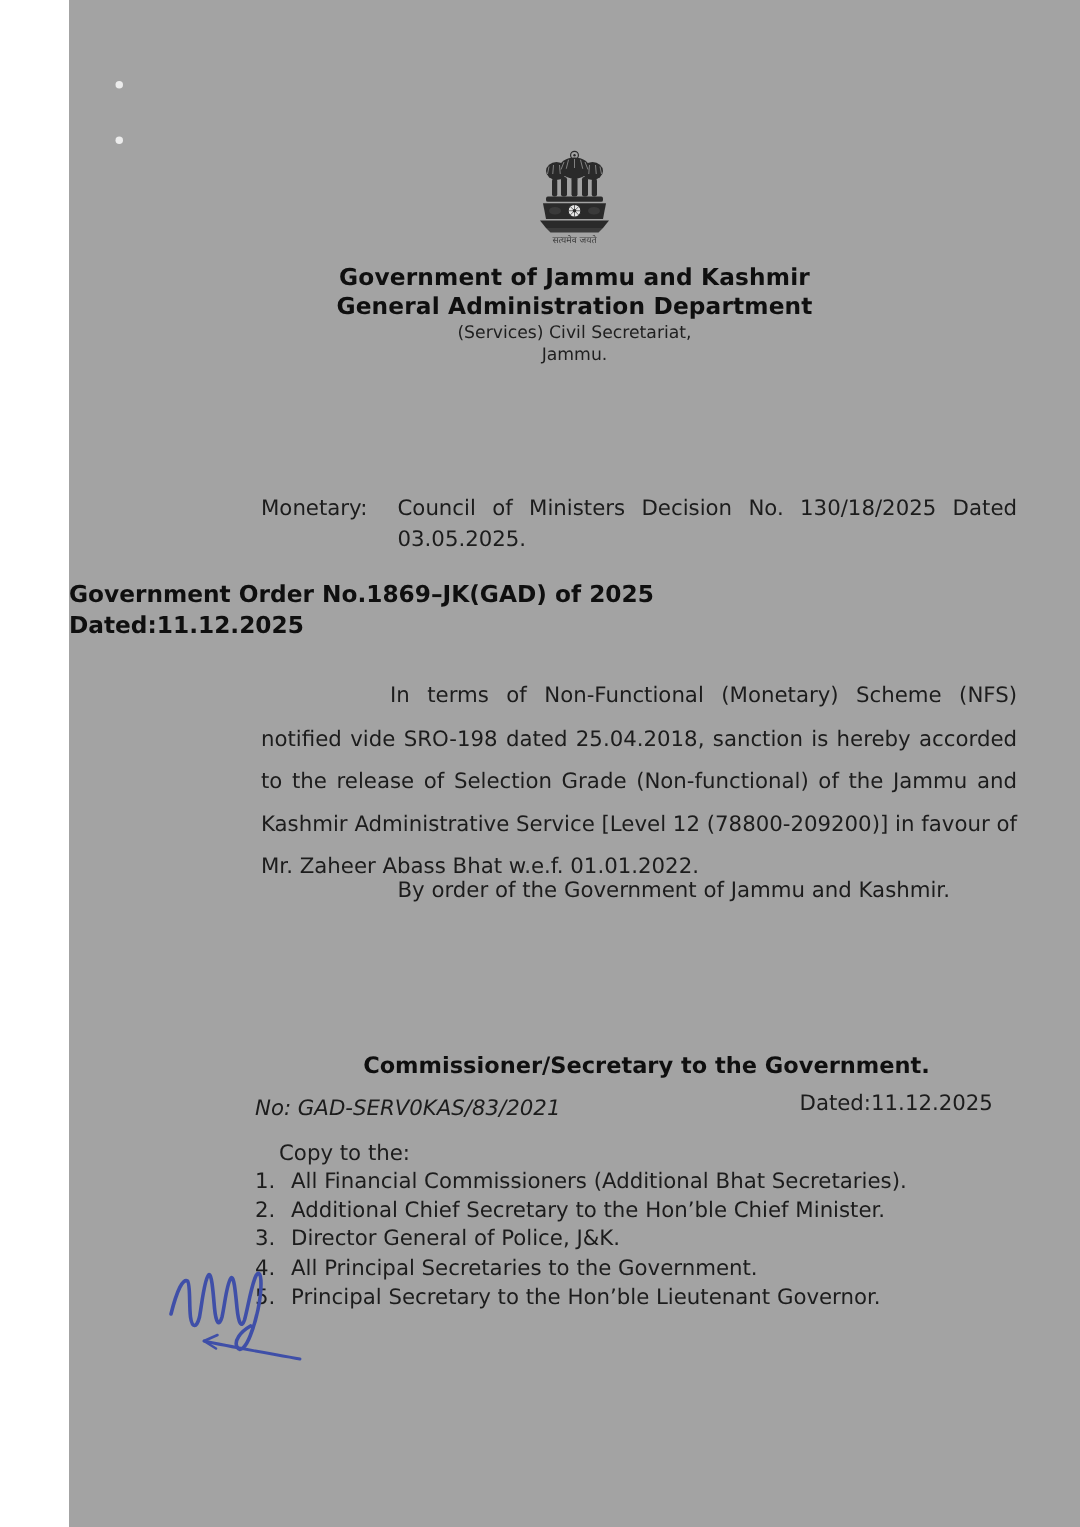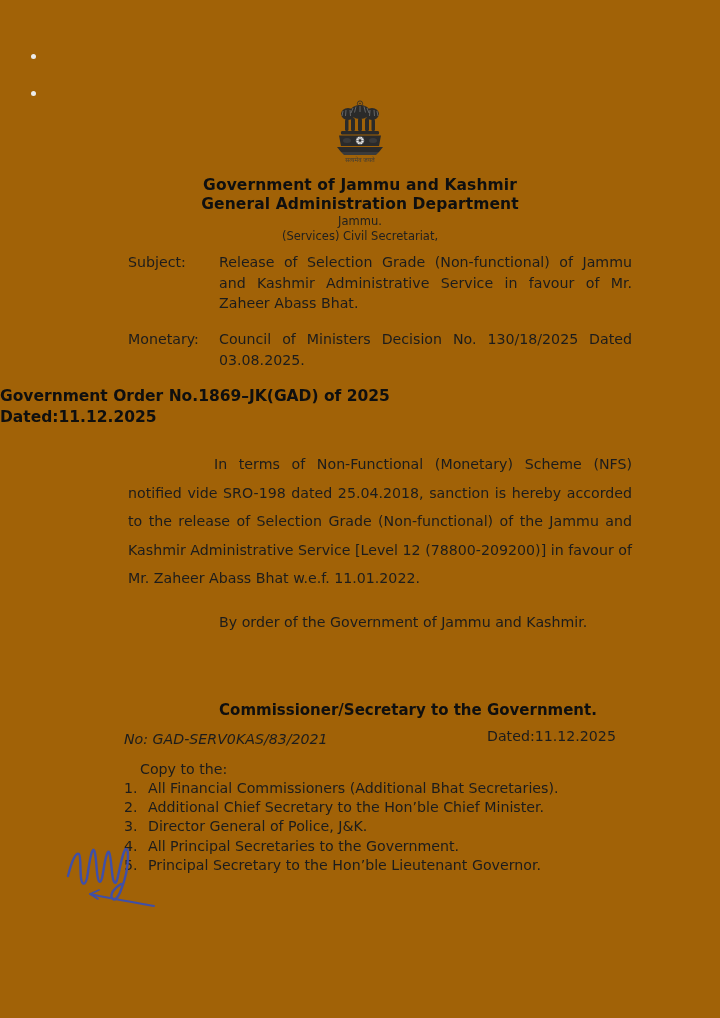--- a/index.html
+++ b/index.html
@@ -12,21 +12,22 @@
     height: 1018px;
     position: relative;
     font-family: "DejaVu Sans", "Liberation Sans", sans-serif;
     color: #1c1c1c;
     overflow: hidden;
   }
 
   .page {
     position: absolute;
     inset: 0;
-    background: #a16207;
+    background: #a3a3a3;
+    margin-left: 46px;
   }
 
   
   .speck {
     position: absolute;
     width: 5px;
     height: 5px;
     border-radius: 50%;
     background: #ececec;
   }
@@ -113,21 +114,21 @@
     text-align: justify;
     text-justify: inter-word;
     color: #1c1c1c;
   }
   .body-para .indent { display: inline-block; width: 86px; }
 
   
   .by-order {
     position: absolute;
     left: 219px;
-    top: 612px;
+    top: 584px;
     font-size: 14.2px;
     line-height: 20px;
     color: #1c1c1c;
   }
 
   
   .sign-block {
     position: absolute;
     left: 420px;
     width: 290px;
@@ -264,44 +265,38 @@
 
         <path d="M12 96 H104 L96 106 H20 Z"></path>
         <path d="M20 106 H96 L90 112 H26 Z" fill="#3a3a3a"></path>
       </g>
 
       <text x="58" y="126" text-anchor="middle" font-size="12" font-family="'DejaVu Sans','Liberation Sans',sans-serif" fill="#3a3a3a">सत्यमेव जयते</text>
     </svg>
 
     <div class="org-line first">Government of Jammu and Kashmir</div>
     <div class="org-line">General Administration Department</div>
+    <div class="sub-line">(Services) Civil Secretariat,</div>
     <div class="sub-line">Jammu.</div>
-    <div class="sub-line">(Services) Civil Secretariat,</div>
   </div>
 
-  <div class="field-block" id="subject-block">
-    <div class="field-row">
-      <div class="field-label">Subject:</div>
-      <div class="field-value">Release of Selection Grade (Non-functional) of Jammu and Kashmir Administrative Service in favour of Mr. Zaheer Abass Bhat.</div>
-    </div>
-  </div>
 
   <div class="field-block" id="reference-block">
     <div class="field-row">
       <div class="field-label">Monetary:</div>
-      <div class="field-value">Council of Ministers Decision No. 130/18/2025 Dated 03.08.2025.</div>
+      <div class="field-value">Council of Ministers Decision No. 130/18/2025 Dated 03.05.2025.</div>
     </div>
   </div>
 
   <div class="order-title">
     <div>Government Order No.1869–JK(GAD) of 2025</div>
     <div>Dated:11.12.2025</div>
   </div>
 
-  <div class="body-para"><span class="indent"></span><span>In terms of Non-Functional (Monetary) Scheme (NFS) notified vide SRO-198 dated 25.04.2018, sanction is hereby accorded to the release of Selection Grade (Non-functional) of the Jammu and Kashmir Administrative Service [Level 12 (78800-209200)] in favour of Mr. Zaheer Abass Bhat w.e.f. 11.01.2022.</span></div>
+  <div class="body-para"><span class="indent"></span><span>In terms of Non-Functional (Monetary) Scheme (NFS) notified vide SRO-198 dated 25.04.2018, sanction is hereby accorded to the release of Selection Grade (Non-functional) of the Jammu and Kashmir Administrative Service [Level 12 (78800-209200)] in favour of Mr. Zaheer Abass Bhat w.e.f. 01.01.2022.</span></div>
 
   <div class="by-order">By order of the Government of Jammu and Kashmir.</div>
 
   <div class="sign-block">
   </div>
   <div class="sign-desig">Commissioner/Secretary to the Government.</div>
 
   <div class="fileno">No: GAD-SERV0KAS/83/2021</div>
   <div class="fileno-date">Dated:11.12.2025</div>
 

